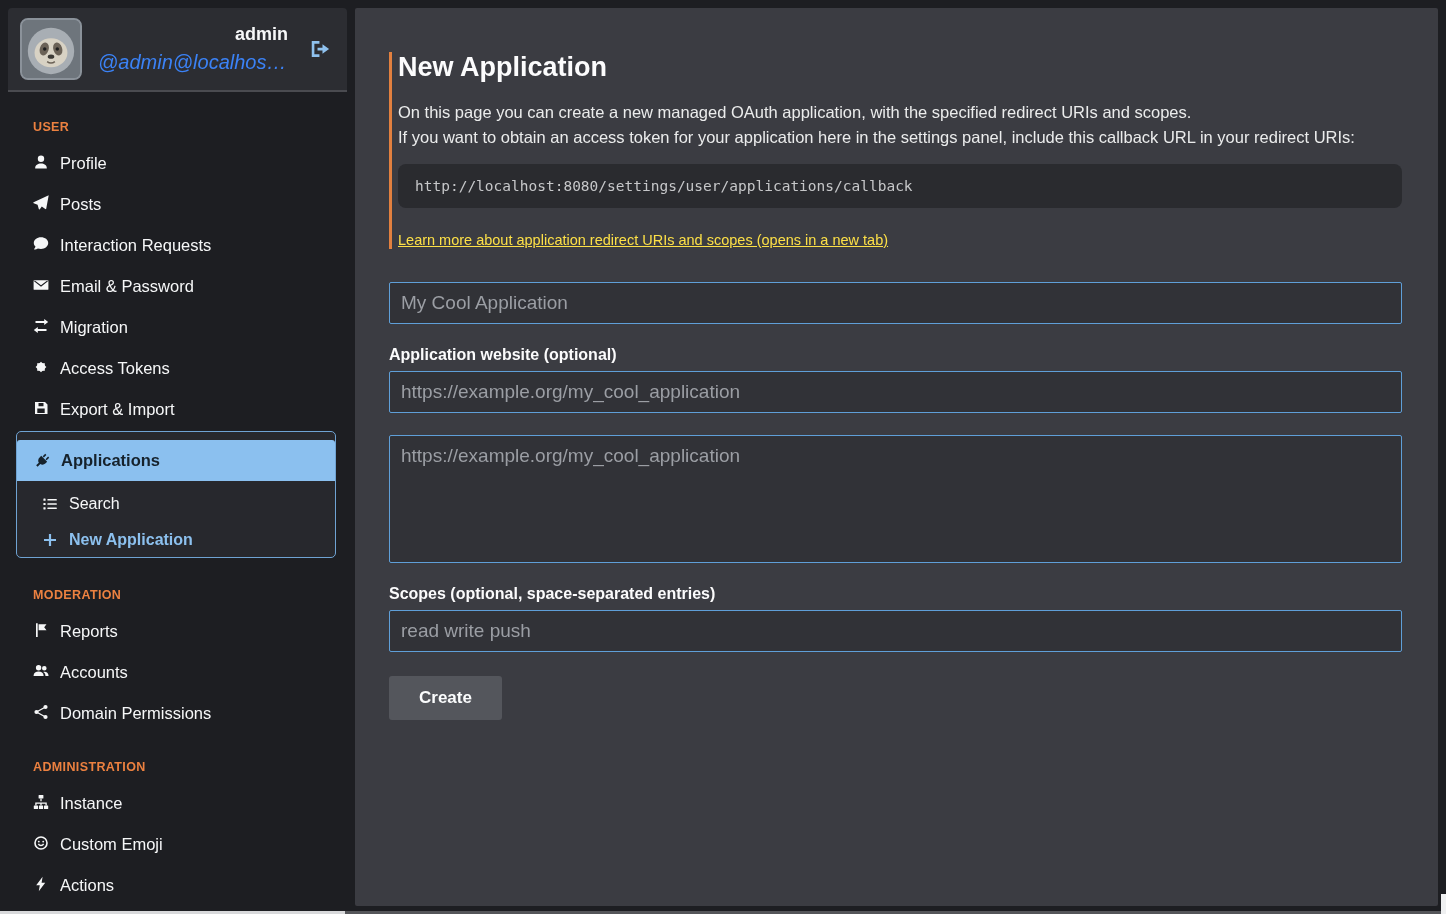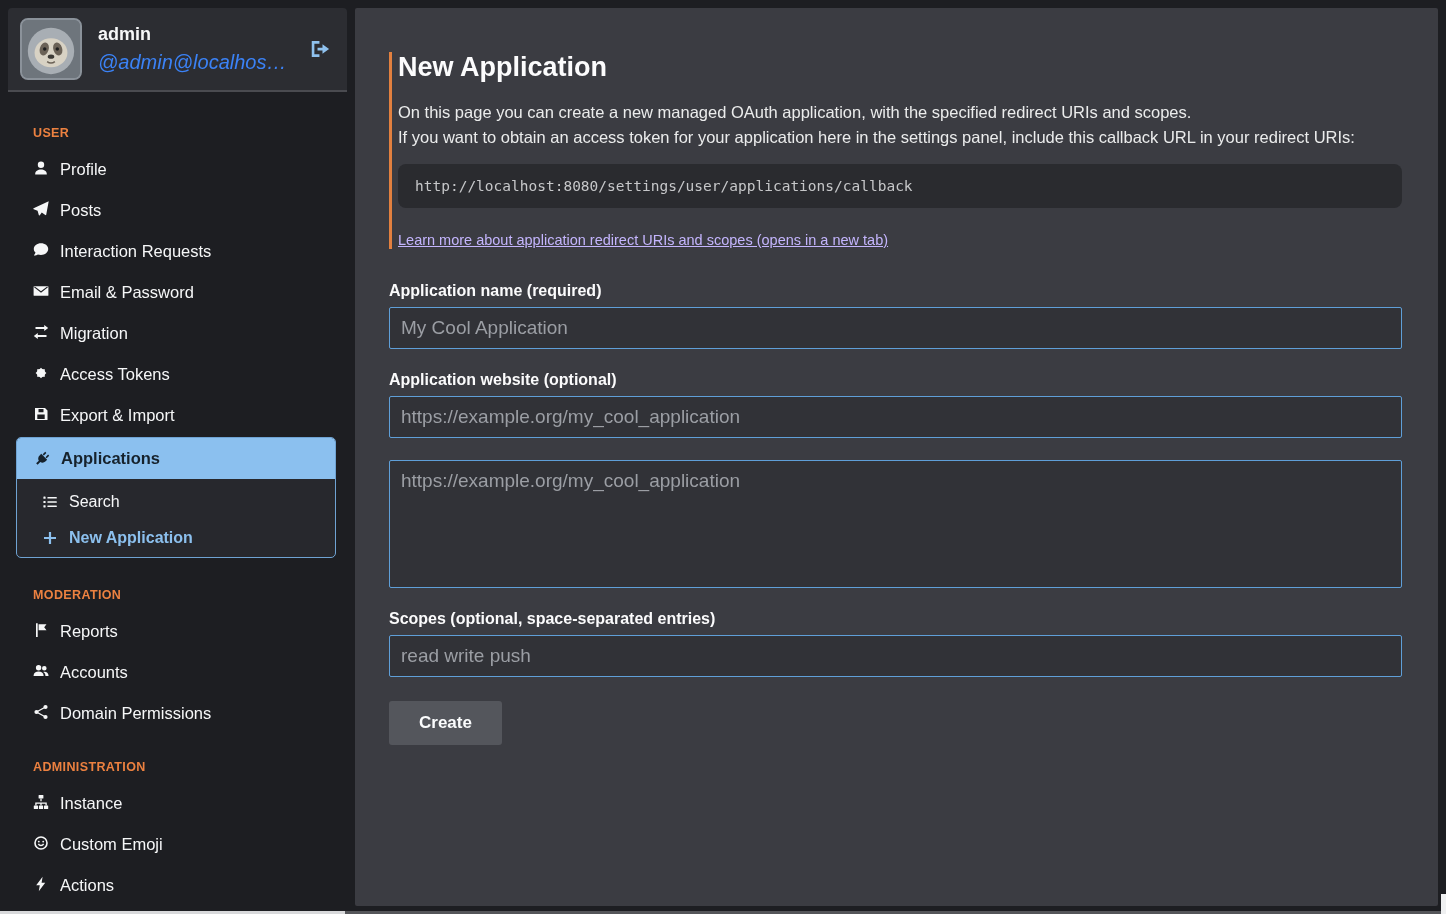--- a/index.html
+++ b/index.html
@@ -10,21 +10,21 @@
     font-family:"Liberation Sans","DejaVu Sans",sans-serif;
     color:#f6f7f8;
     overflow:hidden;
   }
   .layout { display:flex; width:100%; height:100%; padding:8px; gap:8px; position:relative; }
 
   
   .sidebar { width:339px; flex:none; display:flex; flex-direction:column; overflow:hidden; }
   .user-card {
     background:#2c2d32; border-bottom:2px solid #4a4b50; border-radius:4px 4px 0 0;
-    padding:10px 12px; display:flex; align-items:center; gap:16px; margin-bottom:8px;
+    padding:10px 12px; display:flex; align-items:center; gap:16px; margin-bottom:2px;text-align:right;
   }
   .avatar { width:62px; height:62px; border-radius:8px; overflow:hidden; flex:none; border:2px solid #8b929a; background:#6e757c; display:block; }
   .avatar svg { display:block; width:100%; height:100%; }
   .user-meta { min-width:0; }
   .user-name { font-weight:bold; font-size:18px; }
   .user-handle { color:#3b82f6; font-size:20px; margin-top:6px; max-width:190px; overflow:hidden; text-overflow:ellipsis; white-space:nowrap;font-style:italic; }
   .logout { margin-left:auto; color:#8fc1ee; padding-right:4px; cursor:pointer; }
   .logout svg { width:22px; height:22px; fill:currentColor; display:block; }
 
   .nav-section-label {
@@ -41,20 +41,21 @@
 
   .apps-group {
     margin:1px 11px 4px 8px;
     border:1px solid #6fa3d3; border-radius:5px;
     background:#27282d; overflow:hidden;
   }
   .apps-header {
     background:#8bc0ef; color:#16222c; font-weight:bold; font-size:16.5px;
     padding:11px 8px 11px 16px; display:flex; align-items:center; gap:10px; cursor:pointer;
     border-radius:3px 3px 0 0;
+    margin-top:8px;
   }
   .apps-sub { padding:5px 0 8px; }
   .sub-item {
     display:flex; align-items:center; gap:10px;
     padding:9px 8px 9px 24px; font-size:16px; cursor:pointer; color:#f6f7f8;
   }
   .sub-item.active { color:#8cc0ee; font-weight:bold; }
 
   
   .main {
@@ -62,21 +63,21 @@
     padding:44px 36px 40px 34px; overflow:hidden;
   }
   .info-block { border-left:3px solid #e2803f; padding-left:6px; }
   .page-title { margin:0 0 17px; font-size:27px; font-weight:bold; color:#fcfcfd; }
   .info-block p { margin:0; font-size:16.5px; line-height:25px; color:#ebecec; }
   .inline-code { font-family:"DejaVu Sans Mono","Liberation Mono",monospace; font-size:14.5px; color:#e4e5e6; }
   .callback {
     background:#2a2b2f; border-radius:8px; padding:14px 17px; margin-top:14px;
     font-family:"DejaVu Sans Mono","Liberation Mono",monospace; font-size:14.5px; color:#c6c7c9;
   }
-  .learn-link { display:inline-block; margin-top:24px; color:#c4b5fd; font-size:14.5px; text-decoration:underline; cursor:pointer; }
+  .learn-link { display:inline-block; margin-top:24px; color:#fde047; font-size:14.5px; text-decoration:underline; cursor:pointer; }
 
   .app-form { margin-top:33px; }
   .fgroup { margin-bottom:22px; }
   .flabel { display:block; font-weight:bold; font-size:16px; margin-bottom:7px; color:#fbfbfc; }
   .ftext, .farea {
     width:100%; background:#313237; border:1px solid #5f9fd8; border-radius:2px;
     padding:9px 11px; color:#e8e9ea; font-size:19px;
     font-family:"Liberation Sans","DejaVu Sans",sans-serif; outline:none; display:block;
   }
   .farea { height:128px; resize:none; }
@@ -354,21 +355,20 @@
     <div class="info-block">
       <h1 class="page-title">New Application</h1>
       <p>On this page you can create a new managed OAuth application, with the specified redirect URIs and scopes.</p>
       <p>If you want to obtain an access token for your application here in the settings panel, include this callback URL in your redirect URIs:</p>
       <div class="callback">http://localhost:8080/settings/user/applications/callback</div>
       <a class="learn-link" href="#">Learn more about application redirect URIs and scopes (opens in a new tab)</a>
     </div>
 
     <form class="app-form">
       <div class="fgroup">
-        <label class="flabel">Application name (required)</label>
         <input class="ftext" type="text" placeholder="My Cool Application" style="">
       </div>
 
       <div class="fgroup">
         <label class="flabel">Application website (optional)</label>
         <input class="ftext" type="text" placeholder="https://example.org/my_cool_application" style="">
       </div>
 
       <div class="fgroup">
         <textarea class="farea" placeholder="https://example.org/my_cool_application" style=""></textarea>

